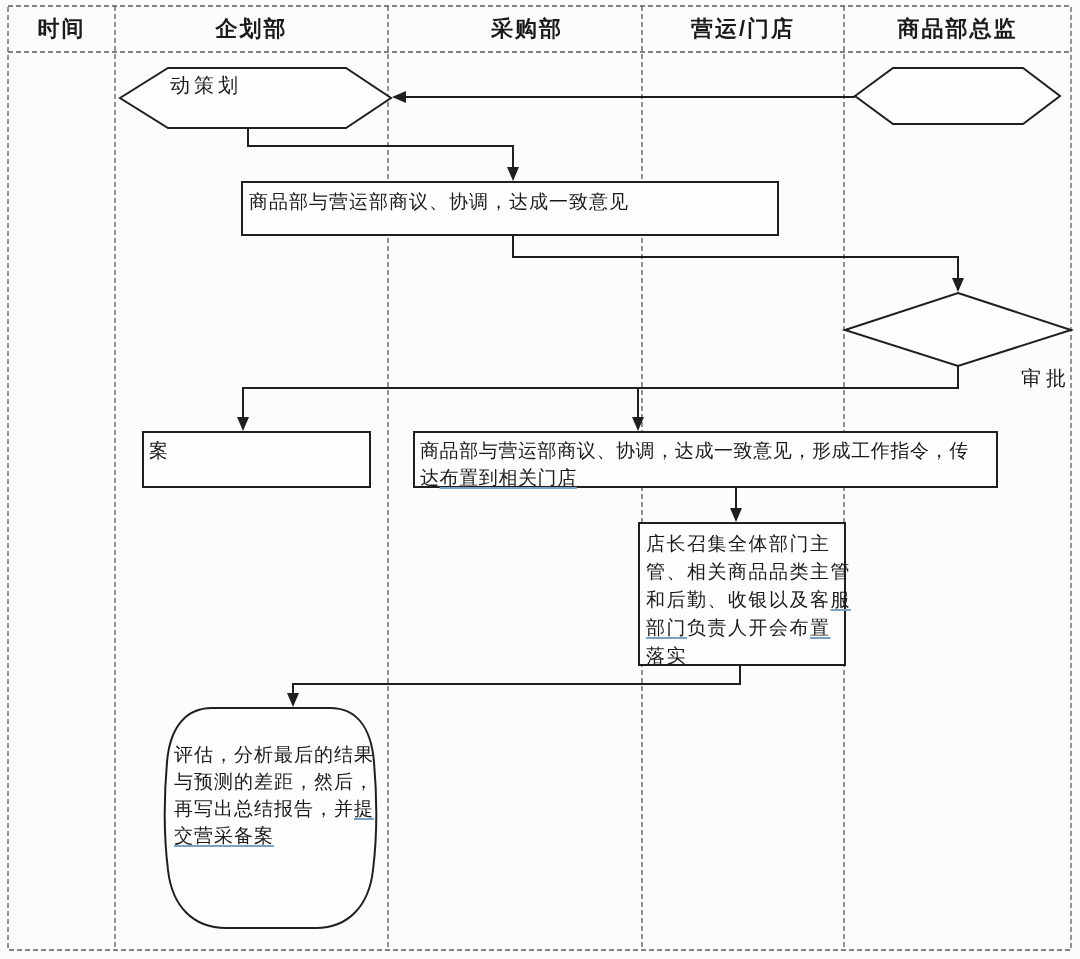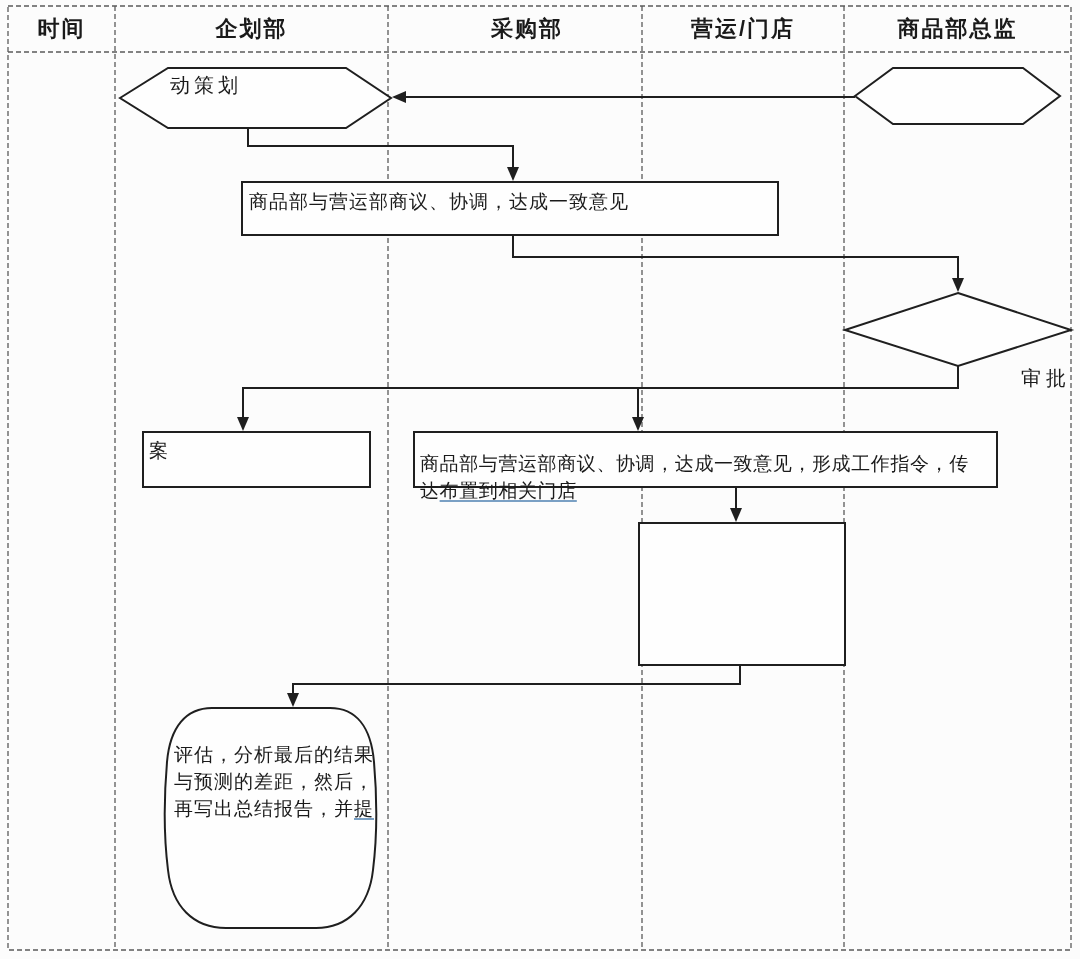--- a/index.html
+++ b/index.html
@@ -27,21 +27,21 @@
   .hc-planning{left:115px;width:273px;}
   .hc-purchasing{left:400px;width:254px;}
   .hc-operations{left:642px;width:202px;}
   .hc-director{left:844px;width:227px;}
   
   .t-theme{left:170px;top:71px;font-size:20px;line-height:29px;letter-spacing:4px;}
   .t-annual{left:896px;top:71px;font-size:19px;line-height:27px;letter-spacing:3px;}
   .t-consult{left:249px;top:189px;font-size:19px;line-height:26px;letter-spacing:1px;}
   .t-approval{left:845px;top:317px;width:226px;text-align:right;font-size:20px;letter-spacing:5px;margin-top:48px;}
   .t-filing{left:149px;top:437px;font-size:19px;line-height:27px;letter-spacing:0.5px;}
-  .t-directive{left:420px;top:450px;font-size:19px;line-height:27px;letter-spacing:0.6px;}
+  .t-directive{left:420px;top:437px;font-size:19px;line-height:27px;letter-spacing:0.6px;}
   .t-store{left:646px;top:530px;font-size:19px;line-height:28px;letter-spacing:1.5px;}
   .t-evaluation{left:174px;top:741px;font-size:19px;line-height:27px;letter-spacing:1px;}
 </style>
 </head>
 <body>
 
 <div id="canvas">
 
   <svg id="shapes" width="1080" height="959" viewBox="0 0 1080 959">
 
@@ -104,18 +104,26 @@
   <div class="txt t-approval">
       <span class="tline"><span>审批</span></span>
     </div>
   <div class="txt t-filing">
       <span class="tline"><span>案</span></span>
     </div>
   <div class="txt t-directive">
       <span class="tline"><span>商品部与营运部商议、协调，达成一致意见，形成工作指令，传</span></span>
       <span class="tline"><span>达</span><span class="u">布置到相关门店</span></span>
     </div>
+  <div class="txt t-store">
+      <span class="tline"><span>店长召集全体部门主</span></span>
+      <span class="tline"><span>管、相关商品品类主管</span></span>
+      <span class="tline"><span>和后勤、收银以及客</span><span class="u">服</span></span>
+      <span class="tline"><span class="u">部门</span><span>负责人开会布</span><span class="u">置</span></span>
+      <span class="tline"><span>落实</span></span>
+    </div>
   <div class="txt t-evaluation">
       <span class="tline"><span>评估，分析最后的结果</span></span>
       <span class="tline"><span>与预测的差距，然后，</span></span>
       <span class="tline"><span>再写出总结报告，并</span><span class="u">提</span></span>
+      <span class="tline"><span class="u">交营采备案</span></span>
     </div>
 </div>
 
 </body></html>

